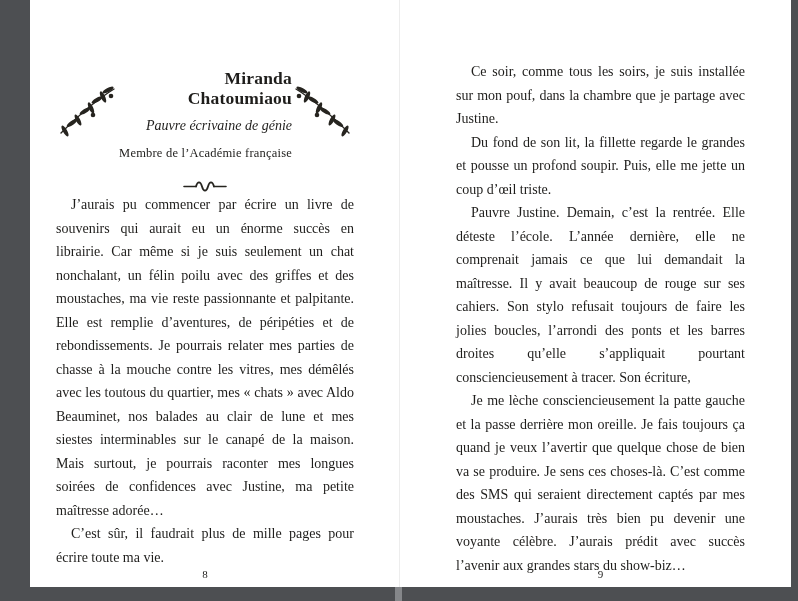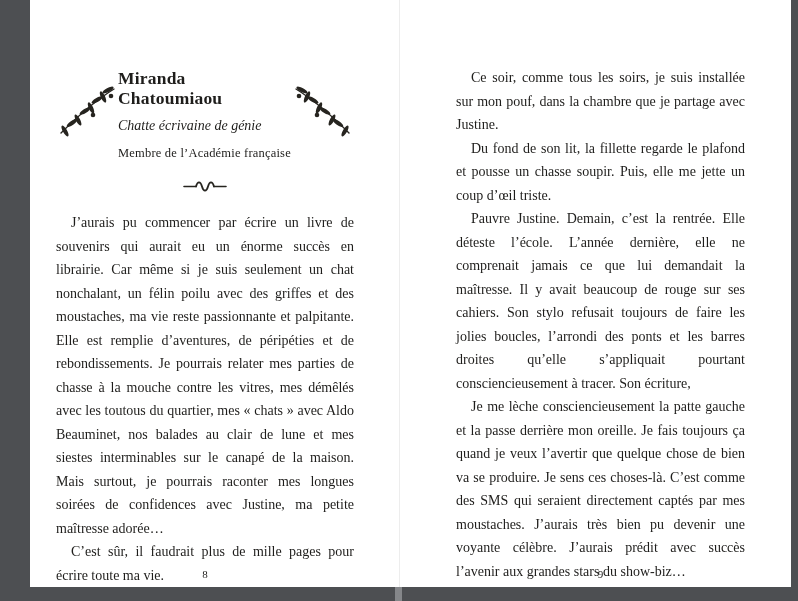--- a/index.html
+++ b/index.html
@@ -21,29 +21,29 @@
 
   .spread { position:absolute; left:30px; top:0; width:761px; height:587px; display:flex; }
   .page { position:relative; height:100%; background:#ffffff; overflow:hidden; }
   .page-left  { width:369px; padding:0 45px 0 26px; }
   .page-right { width:392px; padding:58px 46px 0 56px; border-left:1px solid #ededed; }
 
   
   .chapter-header { margin-top:68px; display:flex; align-items:flex-start; justify-content:center; }
   .branch { flex:0 0 auto; margin-top:16px; }
   .branch.mirror svg { transform:scaleX(-1); }
-  .header-text { flex:1; text-align:left; }
+  .header-text { flex:1; text-align:right; }
   .title { font-size:17.5px; font-weight:bold; letter-spacing:.2px; line-height:1.15; }
   .subtitle { font-style:italic; font-size:14px; margin-top:10px; }
   .affiliation { font-weight:normal; font-size:12.5px; margin-top:12px; letter-spacing:.2px; }
 
   .divider { text-align:center; margin-top:18px; height:14px; }
 
-  .body-text { margin-top:18px; font-size:14px; line-height:23.5px; text-align:justify; hyphens:auto; -webkit-hyphens:auto; }
-  .page-right .body-text { margin-top:8px; }
+  .body-text { font-size:14px; line-height:23.5px; text-align:justify; hyphens:auto; -webkit-hyphens:auto; }
+  .page-right .body-text { margin-top:2px; }
   .body-text p { text-indent:15px; }
 
   .page-num { position:absolute; bottom:7px; font-size:11px; text-align:center; }
   .page-left  .page-num { left:26px; right:45px; }
   .page-right .page-num { left:56px; right:46px; }
 
   svg { display:block; }
   .divider svg { display:inline-block; }
 </style>
 </head>
@@ -71,21 +71,21 @@
               <ellipse cx="16" cy="39" rx="6.2" ry="2.1" transform="rotate(-34 16 39)"></ellipse>
               <ellipse cx="9" cy="47" rx="6.2" ry="2.1" transform="rotate(-120 9 47)"></ellipse>
               <circle cx="55" cy="12" r="2.3"></circle>
               <circle cx="37" cy="31" r="2.3"></circle>
             </g>
           </svg>
         </span>
 
         <div class="header-text">
           <h1 class="title">Miranda Chatoumiaou</h1>
-          <div class="subtitle">Chatte écrivaine de génie</div>
+          <div class="subtitle">Pauvre écrivaine de génie</div>
           <div class="affiliation">Membre de l’Académie française</div>
         </div>
 
         <span class="branch mirror">
           <svg width="62" height="54" viewBox="0 0 62 54" aria-hidden="true">
             <g fill="none" stroke="#26241f" stroke-width="1.4" stroke-linecap="round">
               <path d="M58,5 C45,13 28,26 5,49"></path>
             </g>
             <g fill="#26241f">
               <ellipse cx="52" cy="6" rx="6.2" ry="2.1" transform="rotate(-28 52 6)"></ellipse>
@@ -114,21 +114,21 @@
         <p>J’aurais pu commencer par écrire un livre de souvenirs qui aurait eu un énorme succès en librairie. Car même si je suis seulement un chat nonchalant, un félin poilu avec des griffes et des moustaches, ma vie reste passionnante et palpitante. Elle est remplie d’aventures, de péripéties et de rebondissements. Je pourrais relater mes parties de chasse à la mouche contre les vitres, mes démêlés avec les toutous du quartier, mes « chats » avec Aldo Beauminet, nos balades au clair de lune et mes siestes interminables sur le canapé de la maison. Mais surtout, je pourrais raconter mes longues soirées de confidences avec Justine, ma petite maîtresse adorée…</p>
         <p>C’est sûr, il faudrait plus de mille pages pour écrire toute ma vie.</p>
       </div>
 
       <div class="page-num">8</div>
     </section>
 
     <section class="page page-right">
       <div class="body-text">
         <p>Ce soir, comme tous les soirs, je suis installée sur mon pouf, dans la chambre que je partage avec Justine.</p>
-        <p>Du fond de son lit, la fillette regarde le plafond et pousse un chasse soupir. Puis, elle me jette un coup d’œil triste.</p>
+        <p>Du fond de son lit, la fillette regarde le grandes et pousse un profond soupir. Puis, elle me jette un coup d’œil triste.</p>
         <p>Pauvre Justine. Demain, c’est la rentrée. Elle déteste l’école. L’année dernière, elle ne comprenait jamais ce que lui demandait la maîtresse. Il y avait beaucoup de rouge sur ses cahiers. Son stylo refusait toujours de faire les jolies boucles, l’arrondi des ponts et les barres droites qu’elle s’appliquait pourtant consciencieusement à tracer. Son écriture,</p>
         <p>Je me lèche consciencieusement la patte gauche et la passe derrière mon oreille. Je fais toujours ça quand je veux l’avertir que quelque chose de bien va se produire. Je sens ces choses-là. C’est comme des SMS qui seraient directement captés par mes moustaches. J’aurais très bien pu devenir une voyante célèbre. J’aurais prédit avec succès l’avenir aux grandes stars du show-biz…</p>
       </div>
 
       <div class="page-num">9</div>
     </section>
 
   </div>
 
   <div class="frame frame-left"></div>

